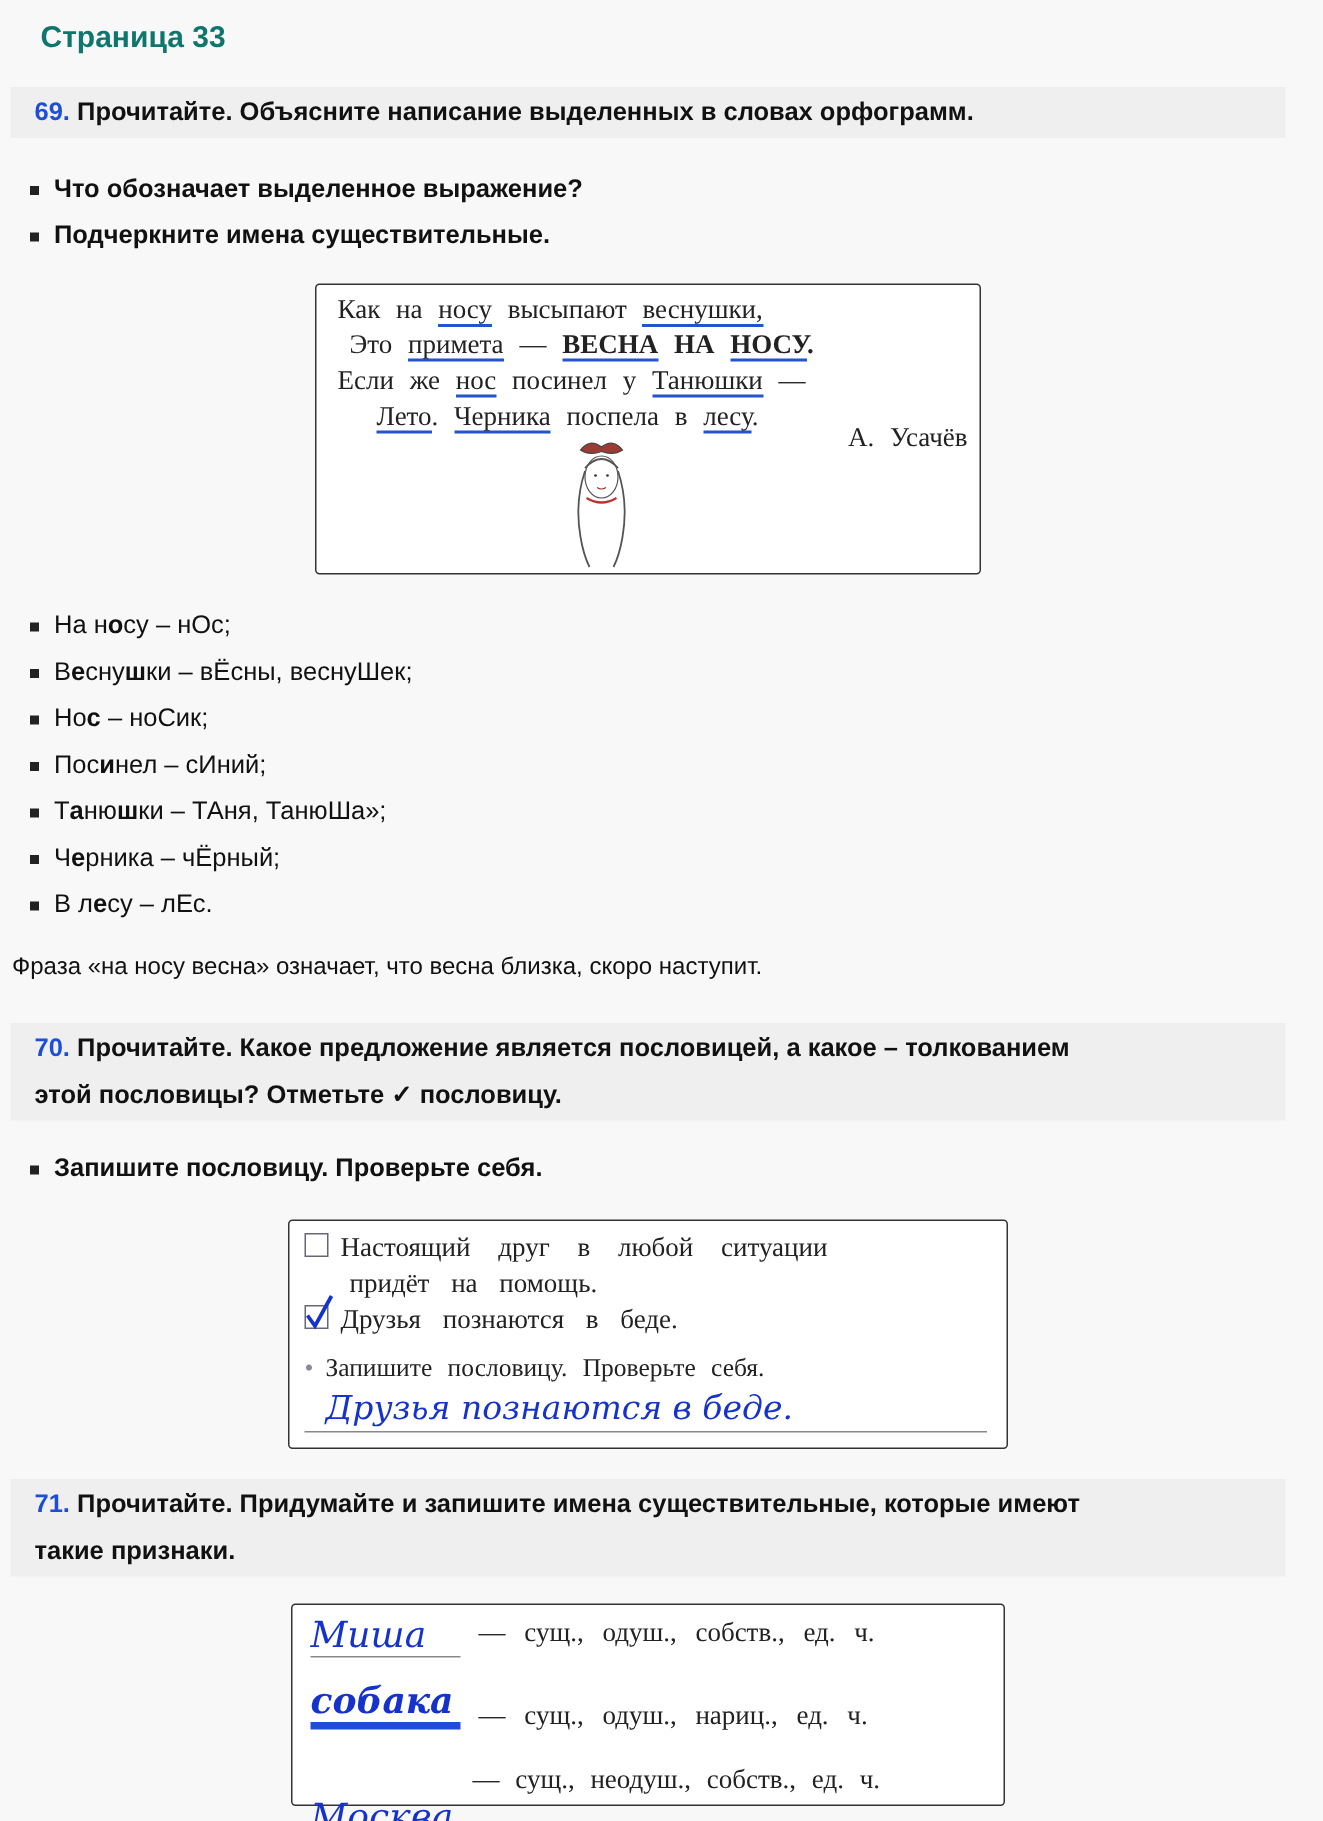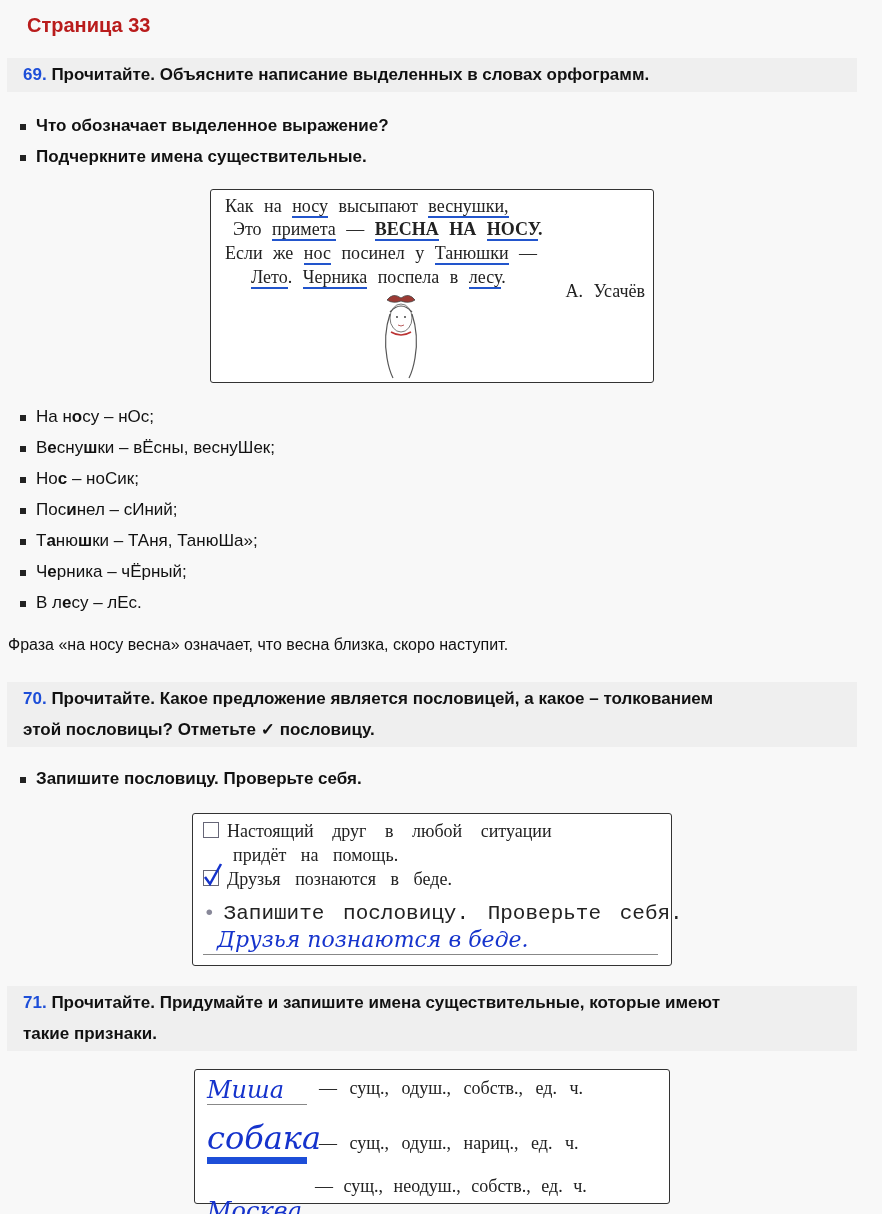--- a/index.html
+++ b/index.html
@@ -5,21 +5,21 @@
   html, body { margin: 0; padding: 0; }
   body {
     width: 882px; height: 1214px; overflow: hidden;
     background: #f8f8f8;
     font-family: "Liberation Sans", sans-serif;
     color: #111;
     position: relative;
   }
   .page-title {
     position: absolute; left: 27px; top: 14px;
-    font-size: 20px; font-weight: bold; color: #b91c1c;
+    font-size: 20px; font-weight: bold; color: #0f766e;
     font-family: "Liberation Sans", sans-serif;
   }
   .task-header {
     position: absolute; left: 7px; width: 850px;
     background: #efefef;
     font-weight: bold; font-size: 17px; line-height: 31px;
     padding: 1px 16px 2px 16px; box-sizing: border-box;
     color: #111;
   }
   .task-num { color: #1d4ed8; }
@@ -121,33 +121,33 @@
 <div class="tb-box" style="left:192px; top:813px; width:478px; height:151px;">
   <div class="ex70-line" style="left:10px; top:7px; word-spacing:14px;">
     <span class="checkbox"></span><span>Настоящий друг в любой ситуации</span>
   </div>
   <div class="ex70-line" style="left:40px; top:31px; word-spacing:10px;">придёт на помощь.</div>
   <div class="ex70-line" style="left:10px; top:55px; word-spacing:10px;">
     <span class="checkbox" style="position:relative;"><svg style="position:absolute; left:-1px; top:-8px;" width="20" height="24" viewBox="0 0 20 24">
           <path d="M2 14 L7 21 L18 1" fill="none" stroke="#1533cc" stroke-width="2.5"></path>
         </svg></span><span>Друзья познаются в беде.</span>
   </div>
-  <div class="ex70-line" style="left:10px; top:88px; font-family:Liberation Mono, monospace; font-size:21px; word-spacing:6px;">
+  <div class="ex70-line" style="left:10px; top:88px; font-family:Liberation Serif, serif; font-size:17px; word-spacing:6px;">
     <span style="color:#889; margin-right:8px;">•</span><span>Запишите пословицу. Проверьте себя.</span>
   </div>
   <div class="ex70-line handwriting" style="left:24px; top:113px; font-size:22px;">Друзья познаются в беде.</div>
   <div class="rule-line" style="left:10px; top:140px; width:455px;"></div>
 </div>
 
 <div class="task-header" style="top:986px;">
   <span class="task-num">71.</span>
   <span>Прочитайте. Придумайте и запишите имена существительные, которые имеют</span><br>
   <span>такие признаки.</span>
 </div>
 
 <div class="tb-box" style="left:194px; top:1069px; width:474px; height:133px;">
   <div class="ex70-line handwriting" style="left:12px; top:6px; font-size:24px; width:100px; border-bottom:1px solid #888;">Миша</div>
   <div class="ex70-line" style="left:124px; top:8px; word-spacing:8px;">— сущ., одуш., собств., ед. ч.</div>
-  <div class="ex70-line handwriting" style="left:12px; top:49px; font-size:32px; width:100px; border-bottom:7px solid #1d4ed8;">собака</div>
+  <div class="ex70-line handwriting" style="left:12px; top:49px; font-size:24px; width:100px; border-bottom:5px solid #1d4ed8;font-weight:bold;">собака</div>
   <div class="ex70-line" style="left:124px; top:63px; word-spacing:8px;">— сущ., одуш., нариц., ед. ч.</div>
   <div class="ex70-line handwriting" style="left:12px; top:91px; font-size:24px; width:100px; border-bottom:1px solid #888;margin-top:36px;">Москва</div>
   <div class="ex70-line" style="left:120px; top:106px; word-spacing:6px;">— сущ., неодуш., собств., ед. ч.</div>
 </div>
 
 </body></html>

